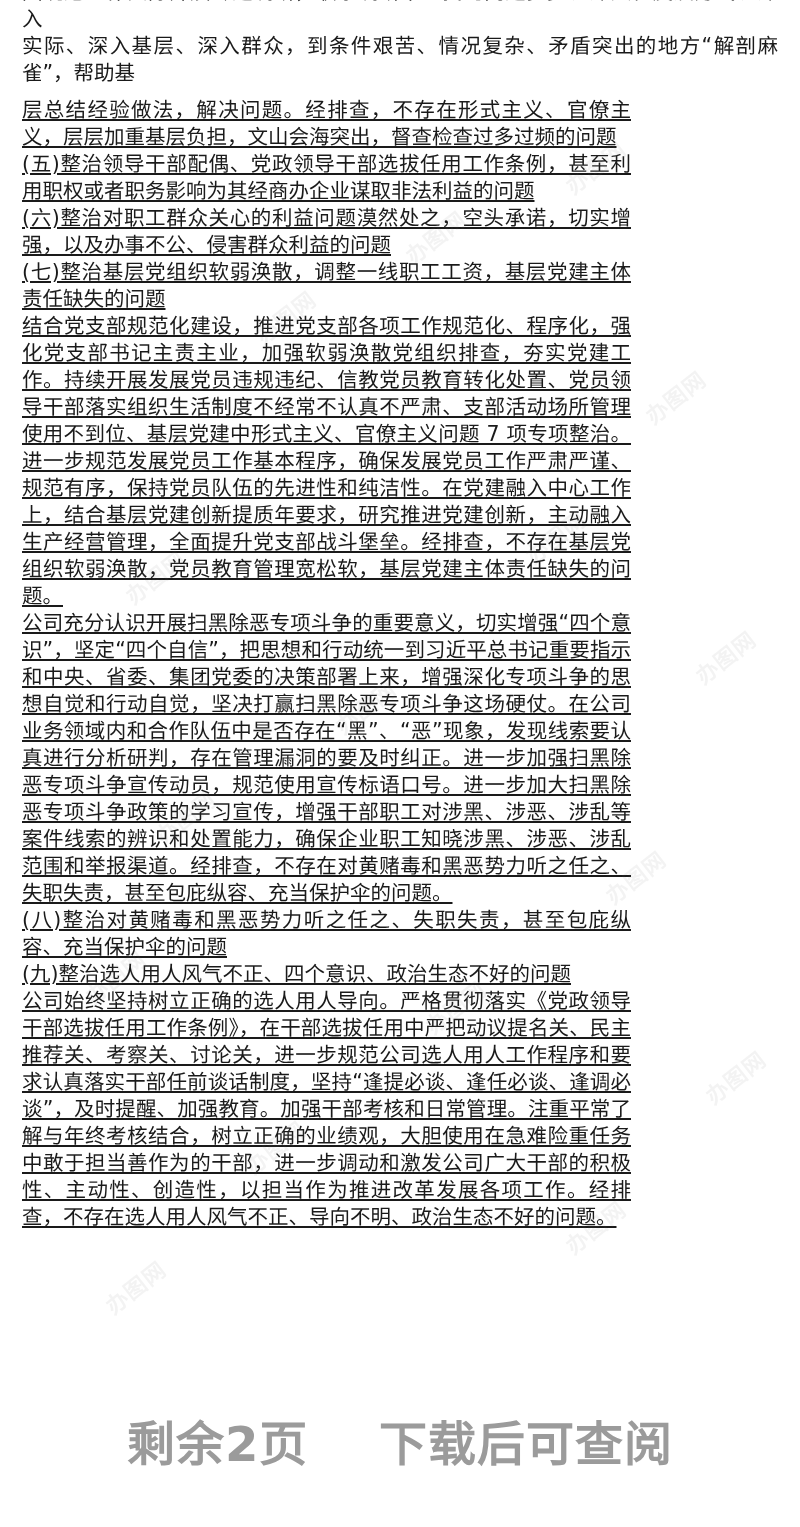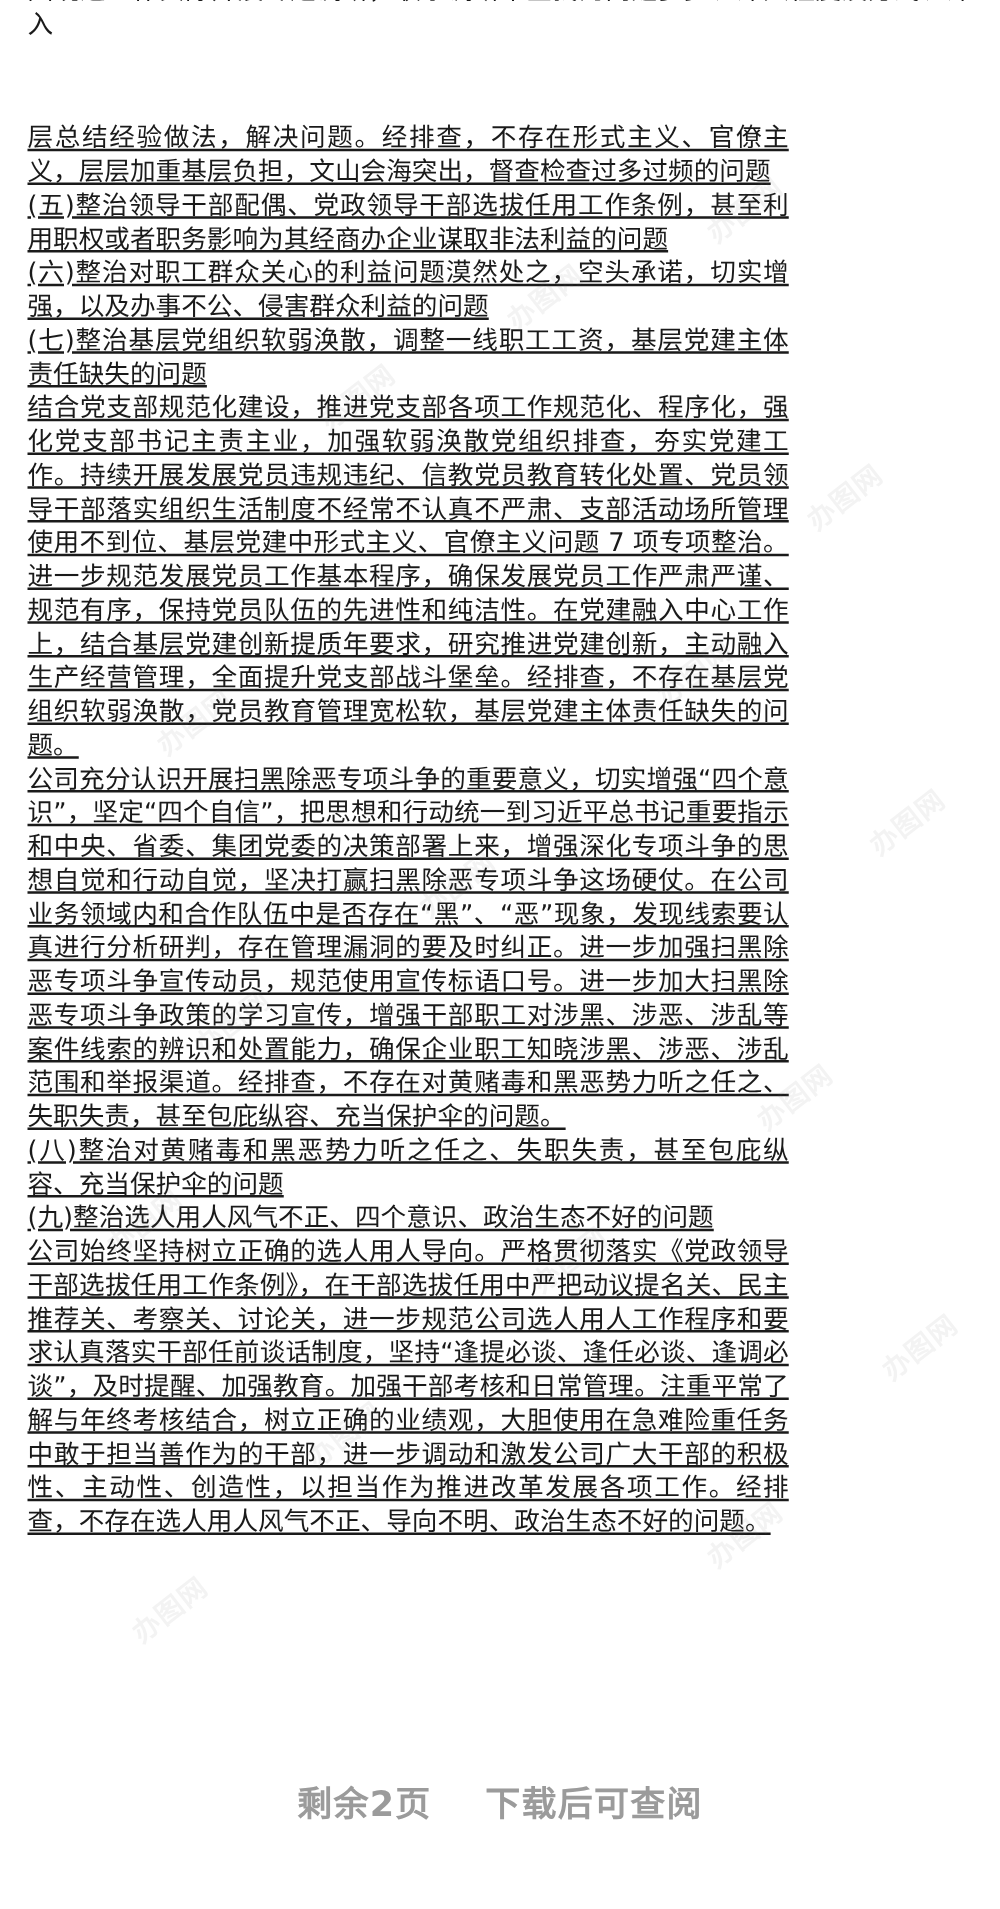--- a/index.html
+++ b/index.html
@@ -86,21 +86,21 @@
     position: absolute;
     left: 0;
     top: 1416px;
     width: 800px;
     text-align: center;
     z-index: 3;
   }
   #footer-teaser .teaser-text {
     display: inline-block;
     font-family: "DejaVu Sans", "Liberation Sans", sans-serif;
-    font-size: 28px;
+    font-size: 48px;
     font-weight: 700;
     color: #9b9b9b;
     letter-spacing: 1px;
     line-height: 56px;
     white-space: pre;
   }
 </style>
 </head>
 <body>
 
@@ -122,20 +122,21 @@
       <span class="wm" style="left: 240px; top: 1130px; color: rgba(120, 120, 120, 0.086); transform: rotate(-38deg);">办图网</span>
       <span class="wm" style="left: 560px; top: 1210px; color: rgba(120, 120, 120, 0.086); transform: rotate(-38deg);">办图网</span>
       <span class="wm" style="left: 100px; top: 1270px; color: rgba(120, 120, 120, 0.086); transform: rotate(-38deg);">办图网</span>
       <span class="wm" style="left: 400px; top: 220px; color: rgba(120, 120, 120, 0.086); transform: rotate(-38deg);">办图网</span>
     </div>
 
   <div id="doc-body">
 
     <div id="clipped-top">
       <p class="para">围绕这工作实际开展专题调研，联系调研中查找的问题多少、深入程度及方式、深入</p>
+      <p class="para">实际、深入基层、深入群众，到条件艰苦、情况复杂、矛盾突出的地方“解剖麻雀”，帮助基</p>
     </div>
 
     <div id="main-flow">
         <p class="para">层总结经验做法，解决问题。经排查，不存在形式主义、官僚主义，层层加重基层负担，文山会海突出，督查检查过多过频的问题</p>
         <p class="para">(五)整治领导干部配偶、党政领导干部选拔任用工作条例，甚至利用职权或者职务影响为其经商办企业谋取非法利益的问题</p>
         <p class="para">(六)整治对职工群众关心的利益问题漠然处之，空头承诺，切实增强，以及办事不公、侵害群众利益的问题</p>
         <p class="para">(七)整治基层党组织软弱涣散，调整一线职工工资，基层党建主体责任缺失的问题</p>
         <p class="para">结合党支部规范化建设，推进党支部各项工作规范化、程序化，强化党支部书记主责主业，加强软弱涣散党组织排查，夯实党建工作。持续开展发展党员违规违纪、信教党员教育转化处置、党员领导干部落实组织生活制度不经常不认真不严肃、支部活动场所管理使用不到位、基层党建中形式主义、官僚主义问题 7 项专项整治。进一步规范发展党员工作基本程序，确保发展党员工作严肃严谨、规范有序，保持党员队伍的先进性和纯洁性。在党建融入中心工作上，结合基层党建创新提质年要求，研究推进党建创新，主动融入生产经营管理，全面提升党支部战斗堡垒。经排查，不存在基层党组织软弱涣散，党员教育管理宽松软，基层党建主体责任缺失的问题。</p>
         <p class="para">公司充分认识开展扫黑除恶专项斗争的重要意义，切实增强“四个意识”，坚定“四个自信”，把思想和行动统一到习近平总书记重要指示和中央、省委、集团党委的决策部署上来，增强深化专项斗争的思想自觉和行动自觉，坚决打赢扫黑除恶专项斗争这场硬仗。在公司业务领域内和合作队伍中是否存在“黑”、“恶”现象，发现线索要认真进行分析研判，存在管理漏洞的要及时纠正。进一步加强扫黑除恶专项斗争宣传动员，规范使用宣传标语口号。进一步加大扫黑除恶专项斗争政策的学习宣传，增强干部职工对涉黑、涉恶、涉乱等案件线索的辨识和处置能力，确保企业职工知晓涉黑、涉恶、涉乱范围和举报渠道。经排查，不存在对黄赌毒和黑恶势力听之任之、失职失责，甚至包庇纵容、充当保护伞的问题。</p>
         <p class="para">(八)整治对黄赌毒和黑恶势力听之任之、失职失责，甚至包庇纵容、充当保护伞的问题</p>

